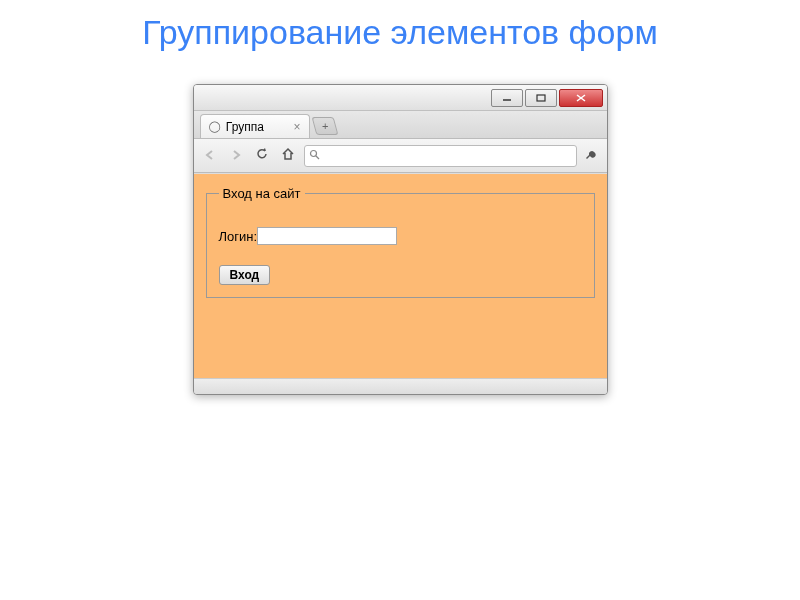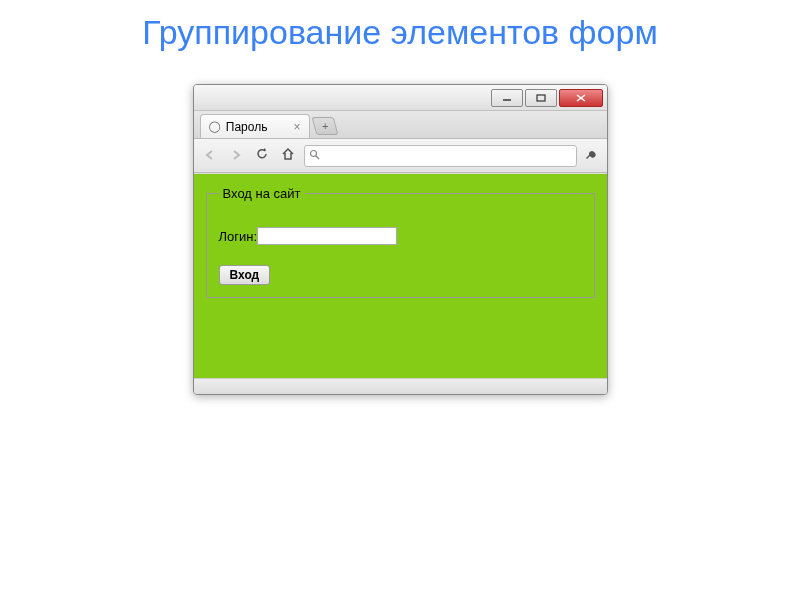--- a/index.html
+++ b/index.html
@@ -115,21 +115,21 @@
       background: #fff;
       border: 1px solid #bbb;
       border-radius: 3px;
       display: flex;
       align-items: center;
       padding: 0 4px;
     }
     .omnibox .search-ico { color: #888; font-size: 11px; }
     .wrench { color: #555; font-size: 14px; padding: 0 2px; }
     .content {
-      background: #84cc16;
+      background: #fdba74;
       padding: 12px;
       min-height: 205px;
       border-top: 1px solid #ddd;
     }
     fieldset {
       border: 1px solid #999;
       padding: 12px;
       font-size: 13px;
     }
     legend {
@@ -187,21 +187,21 @@
       <svg width="10" height="8">
           <line x1="1" y1="1" x2="9" y2="7" stroke="#fff" stroke-width="1.5"></line>
           <line x1="9" y1="1" x2="1" y2="7" stroke="#fff" stroke-width="1.5"></line>
         </svg>
     </div>
   </div>
 
   <div class="tabbar">
     <div class="tab">
       <span class="favicon">◯</span>
-      <span>Пароль</span>
+      <span>Группа</span>
       <span class="close-x">×</span>
     </div>
     <div class="newtab">
         <span>+</span>
       </div>
   </div>
 
   <div class="toolbar">
     <span class="nav-btn disabled">
       <svg width="12" height="12">

